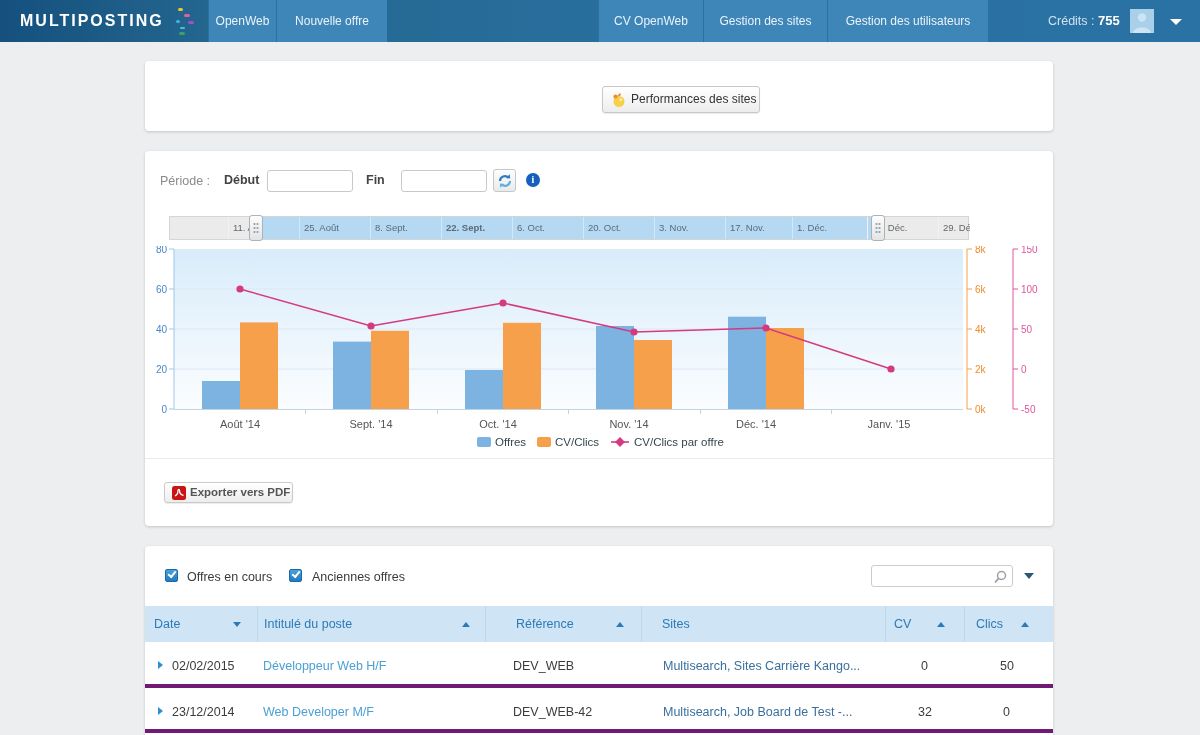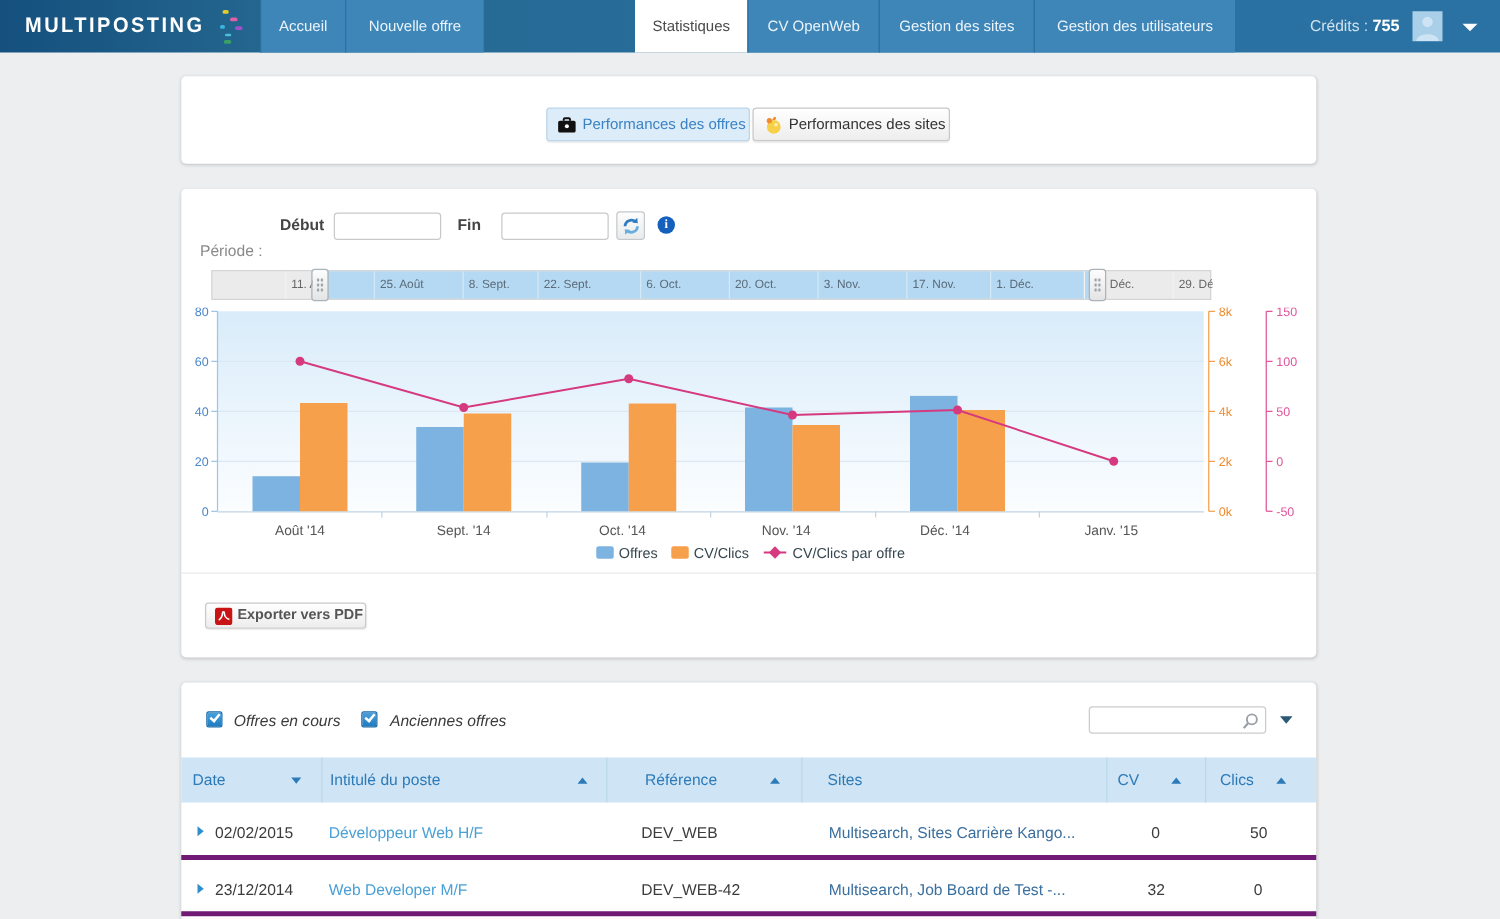--- a/index.html
+++ b/index.html
@@ -24,21 +24,21 @@
 #card1 { top:61px; height:70px; }
 #card2 { top:151px; height:375px; }
 #card3 { top:546px; height:230px; border-bottom-left-radius:0; border-bottom-right-radius:0; }
 
 
 .tabbtn { position:absolute; top:25px; height:27px; border:1px solid #c8c8c8; border-radius:3px; font-size:12px; line-height:25px; padding-left:28px; background:linear-gradient(#ffffff,#ededed); color:#333; box-shadow:0 1px 1px rgba(0,0,0,0.08); }
 .tabbtn.sel { background:#dcecf9; border-color:#bad6ec; color:#3b82c4; }
 .bicon { position:absolute; left:8px; top:6px; }
 
 
-#periode-label { position:absolute; left:15px; top:23px; font-size:12.5px; color:#8a8a8a;margin-top:20px; }
+#periode-label { position:absolute; left:15px; top:23px; font-size:12.5px; color:#8a8a8a; }
 .plabel { position:absolute; top:22px; font-size:12.5px; font-weight:bold; color:#444; }
 .pinput { position:absolute; top:19px; width:86px; height:22px; border:1px solid #c9c9c9; border-radius:3px; background:#fff; }
 #refresh-btn { position:absolute; left:348px; top:18px; width:23px; height:23px; border:1px solid #c2c8cc; border-radius:3px; background:linear-gradient(#fdfdfd,#e9eaeb); text-align:center; }
 #info-icon { position:absolute; left:381px; top:22px; width:14px; height:14px; background:#1560bd; border-radius:50%; color:#fff; font-size:10px; font-weight:bold; text-align:center; line-height:14px; font-family:"Liberation Serif",serif; }
 
 
 #slider { position:absolute; left:24px; top:65px; width:800px; height:24px; background:#ebebeb; border:1px solid #d5d5d5; }
 .scell { position:absolute; top:0; height:22px; border-left:1px solid #f2f2f2; font-size:9.5px; color:#666; line-height:22px; padding-left:4px; white-space:nowrap; overflow:hidden; }
 #srange { position:absolute; top:0; height:22px; background:#b5d9f2; }
 .scell.blue { border-left:1px solid #d4e9f8; color:#5a6b7a; }
@@ -46,21 +46,21 @@
 .shandle:after { content:""; position:absolute; left:3px; top:6px; width:6px; height:12px;
   background-image:radial-gradient(circle, #9aa2aa 1px, transparent 1.2px);
   background-size:3px 4px; }
 
 
 #pdfbtn { position:absolute; left:19px; top:331px; width:129px; height:21px; border:1px solid #cacaca; border-radius:3px; background:linear-gradient(#ffffff,#ededed); font-size:11.5px; font-weight:bold; color:#555; line-height:19px; padding-left:25px; white-space:nowrap; box-shadow:0 1px 1px rgba(0,0,0,0.08); }
 
 
 .chk { position:absolute; top:23px; width:13px; height:13px; background:linear-gradient(#4aa0dc,#1f7cc0); border:1px solid #1a6aa8; border-radius:2px; }
 .chk:after { content:""; position:absolute; left:2px; top:1px; width:6px; height:3px; border-left:2px solid #fff; border-bottom:2px solid #fff; transform:rotate(-50deg); }
-.chklabel { position:absolute; top:24px; font-size:12.5px; color:#3a3a3a;font-style:italic; }
+.chklabel { position:absolute; top:24px; font-size:12.5px; color:#3a3a3a; }
 #search { position:absolute; left:726px; top:19px; width:142px; height:22px; border:1px solid #ccc; border-radius:3px; background:#fff; }
 #search-caret { position:absolute; left:879px; top:27px; width:0; height:0; border-left:5px solid transparent; border-right:5px solid transparent; border-top:6px solid #2c5777; }
 #thead { position:absolute; left:0; top:60px; width:908px; height:36px; background:#cfe4f4; }
 .th { position:absolute; top:0; height:36px; line-height:36px; font-size:12.5px; color:#2d7ab8; }
 .thsep { position:absolute; top:0; width:1px; height:36px; background:#bcd7ec; }
 .sortup { position:absolute; width:0; height:0; border-left:4px solid transparent; border-right:4px solid transparent; border-bottom:5px solid #2d7ab8; top:16px; }
 .sortdown { position:absolute; width:0; height:0; border-left:4px solid transparent; border-right:4px solid transparent; border-top:5px solid #2d7ab8; top:16px; }
 .row { position:absolute; left:0; width:908px; height:45px; border-bottom:4px solid #701a75; }
 .rarrow { position:absolute; left:13px; top:19px; width:0; height:0; border-top:4px solid transparent; border-bottom:4px solid transparent; border-left:5px solid #2d8fd0; }
 .rcell { position:absolute; font-size:12.5px; color:#3c3c3c; top:17px; }
@@ -72,45 +72,36 @@
 <div id="page">
 
   <div id="topbar">
     <div id="logo">MULTIPOSTING</div>
     <div class="ldot" style="left:178px;top:8px;width:5px;height:3px;background:#e8c92e;"></div>
     <div class="ldot" style="left:184px;top:14px;width:6px;height:3px;background:#e060a8;"></div>
     <div class="ldot" style="left:176px;top:20px;width:4px;height:3px;background:#3ab5e0;"></div>
     <div class="ldot" style="left:188px;top:21px;width:6px;height:3px;background:#a050c8;"></div>
     <div class="ldot" style="left:180px;top:27px;width:5px;height:2px;background:#49c0d8;"></div>
     <div class="ldot" style="left:179px;top:32px;width:6px;height:3px;background:#3aa064;"></div>
-    <div class="navtab" style="left:208px;width:68px;">Accueil</div>
+    <div class="navtab" style="left:208px;width:68px;">OpenWeb</div>
     <div class="navtab" style="left:276px;width:111px;">Nouvelle offre</div>
-    <div class="navtab active" style="left:508px;width:90px;">Statistiques</div>
     <div class="navtab" style="left:598px;width:105px;">CV OpenWeb</div>
     <div class="navtab" style="left:703px;width:124px;">Gestion des sites</div>
     <div class="navtab" style="left:827px;width:161px;">Gestion des utilisateurs</div>
     <div id="credits">Crédits : <b>755</b></div>
     <div id="avatar">
       <svg width="24" height="24" viewBox="0 0 24 24">
         <circle cx="12" cy="8.5" r="4.2" fill="#cde4f4"></circle>
         <path d="M3 24 C3 16.5 21 16.5 21 24 Z" fill="#cde4f4"></path>
       </svg>
     </div>
     <div id="caret-top"></div>
   </div>
 
   <div class="card" id="card1">
-    <div class="tabbtn sel" style="left:292px;width:163px;">
-      <svg class="bicon" width="15" height="14" viewBox="0 0 15 14">
-          <rect x="0.5" y="3.5" width="14" height="9.5" rx="1.5" fill="#111"></rect>
-          <path fill="none" stroke="#111" stroke-width="1.6" d="M5 3.5v-1a1 1 0 0 1 1-1h3a1 1 0 0 1 1 1v1"></path>
-          <circle cx="7.5" cy="8" r="1.6" fill="#fff"></circle>
-        </svg>
-      Performances des offres
-    </div>
     <div class="tabbtn" style="left:457px;width:158px;padding-left:28px;">
       <svg class="bicon" width="15" height="15" viewBox="0 0 15 15">
           <circle cx="8" cy="8.5" r="5.5" fill="#f7d04a"></circle>
           <path d="M3.5 7 A5.5 5.5 0 0 1 9 3 L10 1.5 A1.2 1.2 0 0 0 8 0.8 L7 2.5 A5 5 0 0 0 3.5 7 Z" fill="#ef8b2d"></path>
           <circle cx="4.5" cy="3.5" r="2.1" fill="#f08c2e"></circle>
           <circle cx="9.8" cy="6.8" r="1.4" fill="#fdf0b0"></circle>
         </svg>
       Performances des sites
     </div>
   </div>
@@ -129,21 +120,21 @@
         <path d="M3.2 14.8 l-0.4-4.4 4.4 0.6 z" fill="#66aede"></path>
       </svg>
     </div>
     <div id="info-icon">i</div>
 
     <div id="slider">
       <div id="srange" style="left:86px;width:622px;"></div>
       <div class="scell" style="left:58px;width:71px;"><span style="display:inline-block;width:23px;overflow:hidden;white-space:nowrap;">11. Août</span></div>
       <div class="scell blue" style="left:129px;width:71px;">25. Août</div>
       <div class="scell blue" style="left:200px;width:71px;">8. Sept.</div>
-      <div class="scell blue" style="left:260px;width:71px;">22. Sept.</div>
+      <div class="scell blue" style="left:271px;width:71px;font-weight:bold;">22. Sept.</div>
       <div class="scell blue" style="left:342px;width:71px;">6. Oct.</div>
       <div class="scell blue" style="left:413px;width:71px;">20. Oct.</div>
       <div class="scell blue" style="left:484px;width:71px;">3. Nov.</div>
       <div class="scell blue" style="left:555px;width:71px;">17. Nov.</div>
       <div class="scell blue" style="left:622px;width:71px;">1. Déc.</div>
       <div class="scell" style="left:697px;width:71px;">15. Déc.</div>
       <div class="scell" style="left:768px;width:32px;border-right:none;">29. Déc</div>
       <div class="shandle" style="left:79px;"></div>
       <div class="shandle" style="left:701px;"></div>
     </div>

